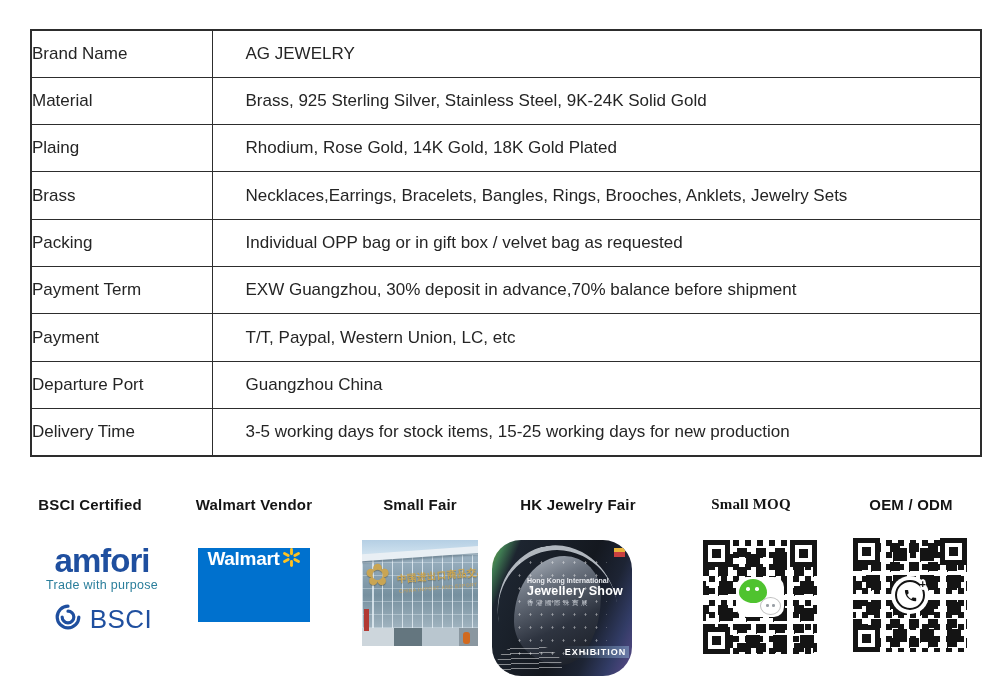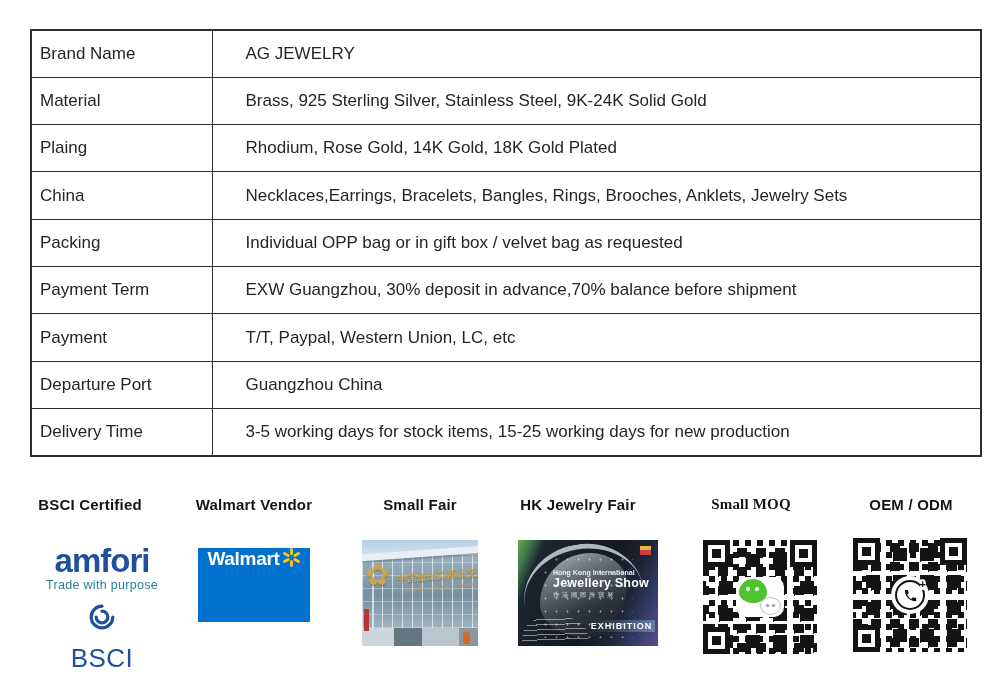--- a/index.html
+++ b/index.html
@@ -10,35 +10,35 @@
   }
 
   
   .spec-table {
     position:absolute; left:30px; top:29px; width:952px; height:428px;
     border-collapse:collapse; table-layout:fixed;
     font-size:17px; color:#252525;
   }
   .spec-table { border:2px solid #2d2d2d; }
   .spec-table td { border:1.5px solid #2d2d2d; height:45.5px; vertical-align:middle; }
-  .spec-table td.lbl { width:181px; padding-left:8px; }
+  .spec-table td.lbl { width:181px; padding-left:0; }
   .spec-table td.val { padding-left:33px; }
 
   
   .badges { position:absolute; left:0; top:492px; width:1000px; height:185px; }
   .badge-label {
     position:absolute; top:4px; font-size:15px; font-weight:bold; color:#141414;
     text-align:center; letter-spacing:.2px;
   }
 
   
   .amfori-box { position:absolute; left:28px; top:52px; width:148px; height:106px; text-align:center; }
   .amfori-title { font-size:33px; font-weight:bold; color:#1f4f9f; letter-spacing:-1px; line-height:1; }
   .amfori-tag { font-size:12.5px; color:#2a7e9b; margin-top:1px; letter-spacing:.3px; }
-  .bsci-row { display:flex; align-items:center; justify-content:center; gap:6px; margin-top:9px;flex-direction:column; }
+  .bsci-row { display:flex; align-items:center; justify-content:center; gap:6px; margin-top:9px; }
   .bsci-word { font-size:26px; color:#1f4f9f; letter-spacing:.5px; }
 
   
   .walmart-box {
     position:absolute; left:198px; top:56px; width:112px; height:74px; background:#0071ce;
     display:flex; align-items:flex-start; justify-content:center; gap:2px;
   }
   .walmart-word { color:#fff; font-size:19px; font-weight:bold; letter-spacing:-0.3px; }
 
   
@@ -58,22 +58,22 @@
   .cf-flag { position:absolute; left:2%; bottom:14%; width:5px; height:22px; background:#b23a34; }
   .cf-person{ position:absolute; right:7%; bottom:2%; width:7px; height:12px; background:#d2691e; border-radius:3px; }
   .cf-flower{ position:absolute; left:3px; top:20px; font-size:30px; color:#c9a553; line-height:1;
               text-shadow:0 1px 1px rgba(60,50,20,.4); }
   .cf-cn   { position:absolute; left:35px; top:29px; font-size:9.5px; font-weight:bold; color:#cba44e;
              letter-spacing:.5px; transform:rotate(-5deg); white-space:nowrap;
              text-shadow:0 1px 1px rgba(60,50,20,.35); }
   .cf-en   { position:absolute; left:37px; top:44px; font-size:5px; color:#c29e57;
              letter-spacing:.4px; transform:rotate(-5deg); white-space:nowrap; }
 
-  #hk-photo { left:518px; top:48px; width:140px; height:106px;
-              background:linear-gradient(113deg,#6fa63e 0%,#3f7b52 7%,#1d2530 15%,#14181f 55%,#1d2434 72%,#323c66 86%,#5d4b8c 100%); }
+  #hk-photo { left:492px; top:48px; width:140px; height:136px;
+              background:linear-gradient(113deg,#6fa63e 0%,#3f7b52 7%,#1d2530 15%,#14181f 55%,#1d2434 72%,#323c66 86%,#5d4b8c 100%);border-radius:29px; }
   .hk-curve { position:absolute; left:4%; top:4%; width:86%; height:100%;
               border-radius:50%; border-top:5px solid #ccd2d9; transform:rotate(-10deg); opacity:.85; }
   .hk-curtain{ position:absolute; left:16%; top:12%; width:62%; height:80%;
               background:linear-gradient(155deg,#b9c0c9 0%,#6d7581 28%,#2e3440 62%,#181c24 100%);
               border-radius:58% 42% 45% 55%/60% 35% 65% 40%; }
   .hk-dots  { position:absolute; left:16%; top:12%; width:66%; height:80%; opacity:.55;
               background:radial-gradient(rgba(255,255,255,.85) .7px, transparent 1.3px) 0 0/11px 13px; }
   .hk-text  { position:absolute; left:25%; top:27%; color:#fff; }
   .hk-t1 { font-size:7px; font-weight:bold; color:#e9ebef; white-space:nowrap; }
   .hk-t2 { font-size:12.5px; font-weight:bold; white-space:nowrap; letter-spacing:.2px; }
@@ -142,21 +142,21 @@
     </tr>
     <tr>
       <td class="lbl">Material</td>
       <td class="val">Brass, 925 Sterling Silver, Stainless Steel, 9K-24K Solid Gold</td>
     </tr>
     <tr>
       <td class="lbl">Plaing</td>
       <td class="val">Rhodium, Rose Gold, 14K Gold, 18K Gold Plated</td>
     </tr>
     <tr>
-      <td class="lbl">China</td>
+      <td class="lbl">Brass</td>
       <td class="val">Necklaces,Earrings, Bracelets, Bangles, Rings, Brooches, Anklets, Jewelry Sets</td>
     </tr>
     <tr>
       <td class="lbl">Packing</td>
       <td class="val">Individual OPP bag or in gift box / velvet bag as requested</td>
     </tr>
     <tr>
       <td class="lbl">Payment Term</td>
       <td class="val">EXW Guangzhou, 30% deposit in advance,70% balance before shipment</td>
     </tr>

